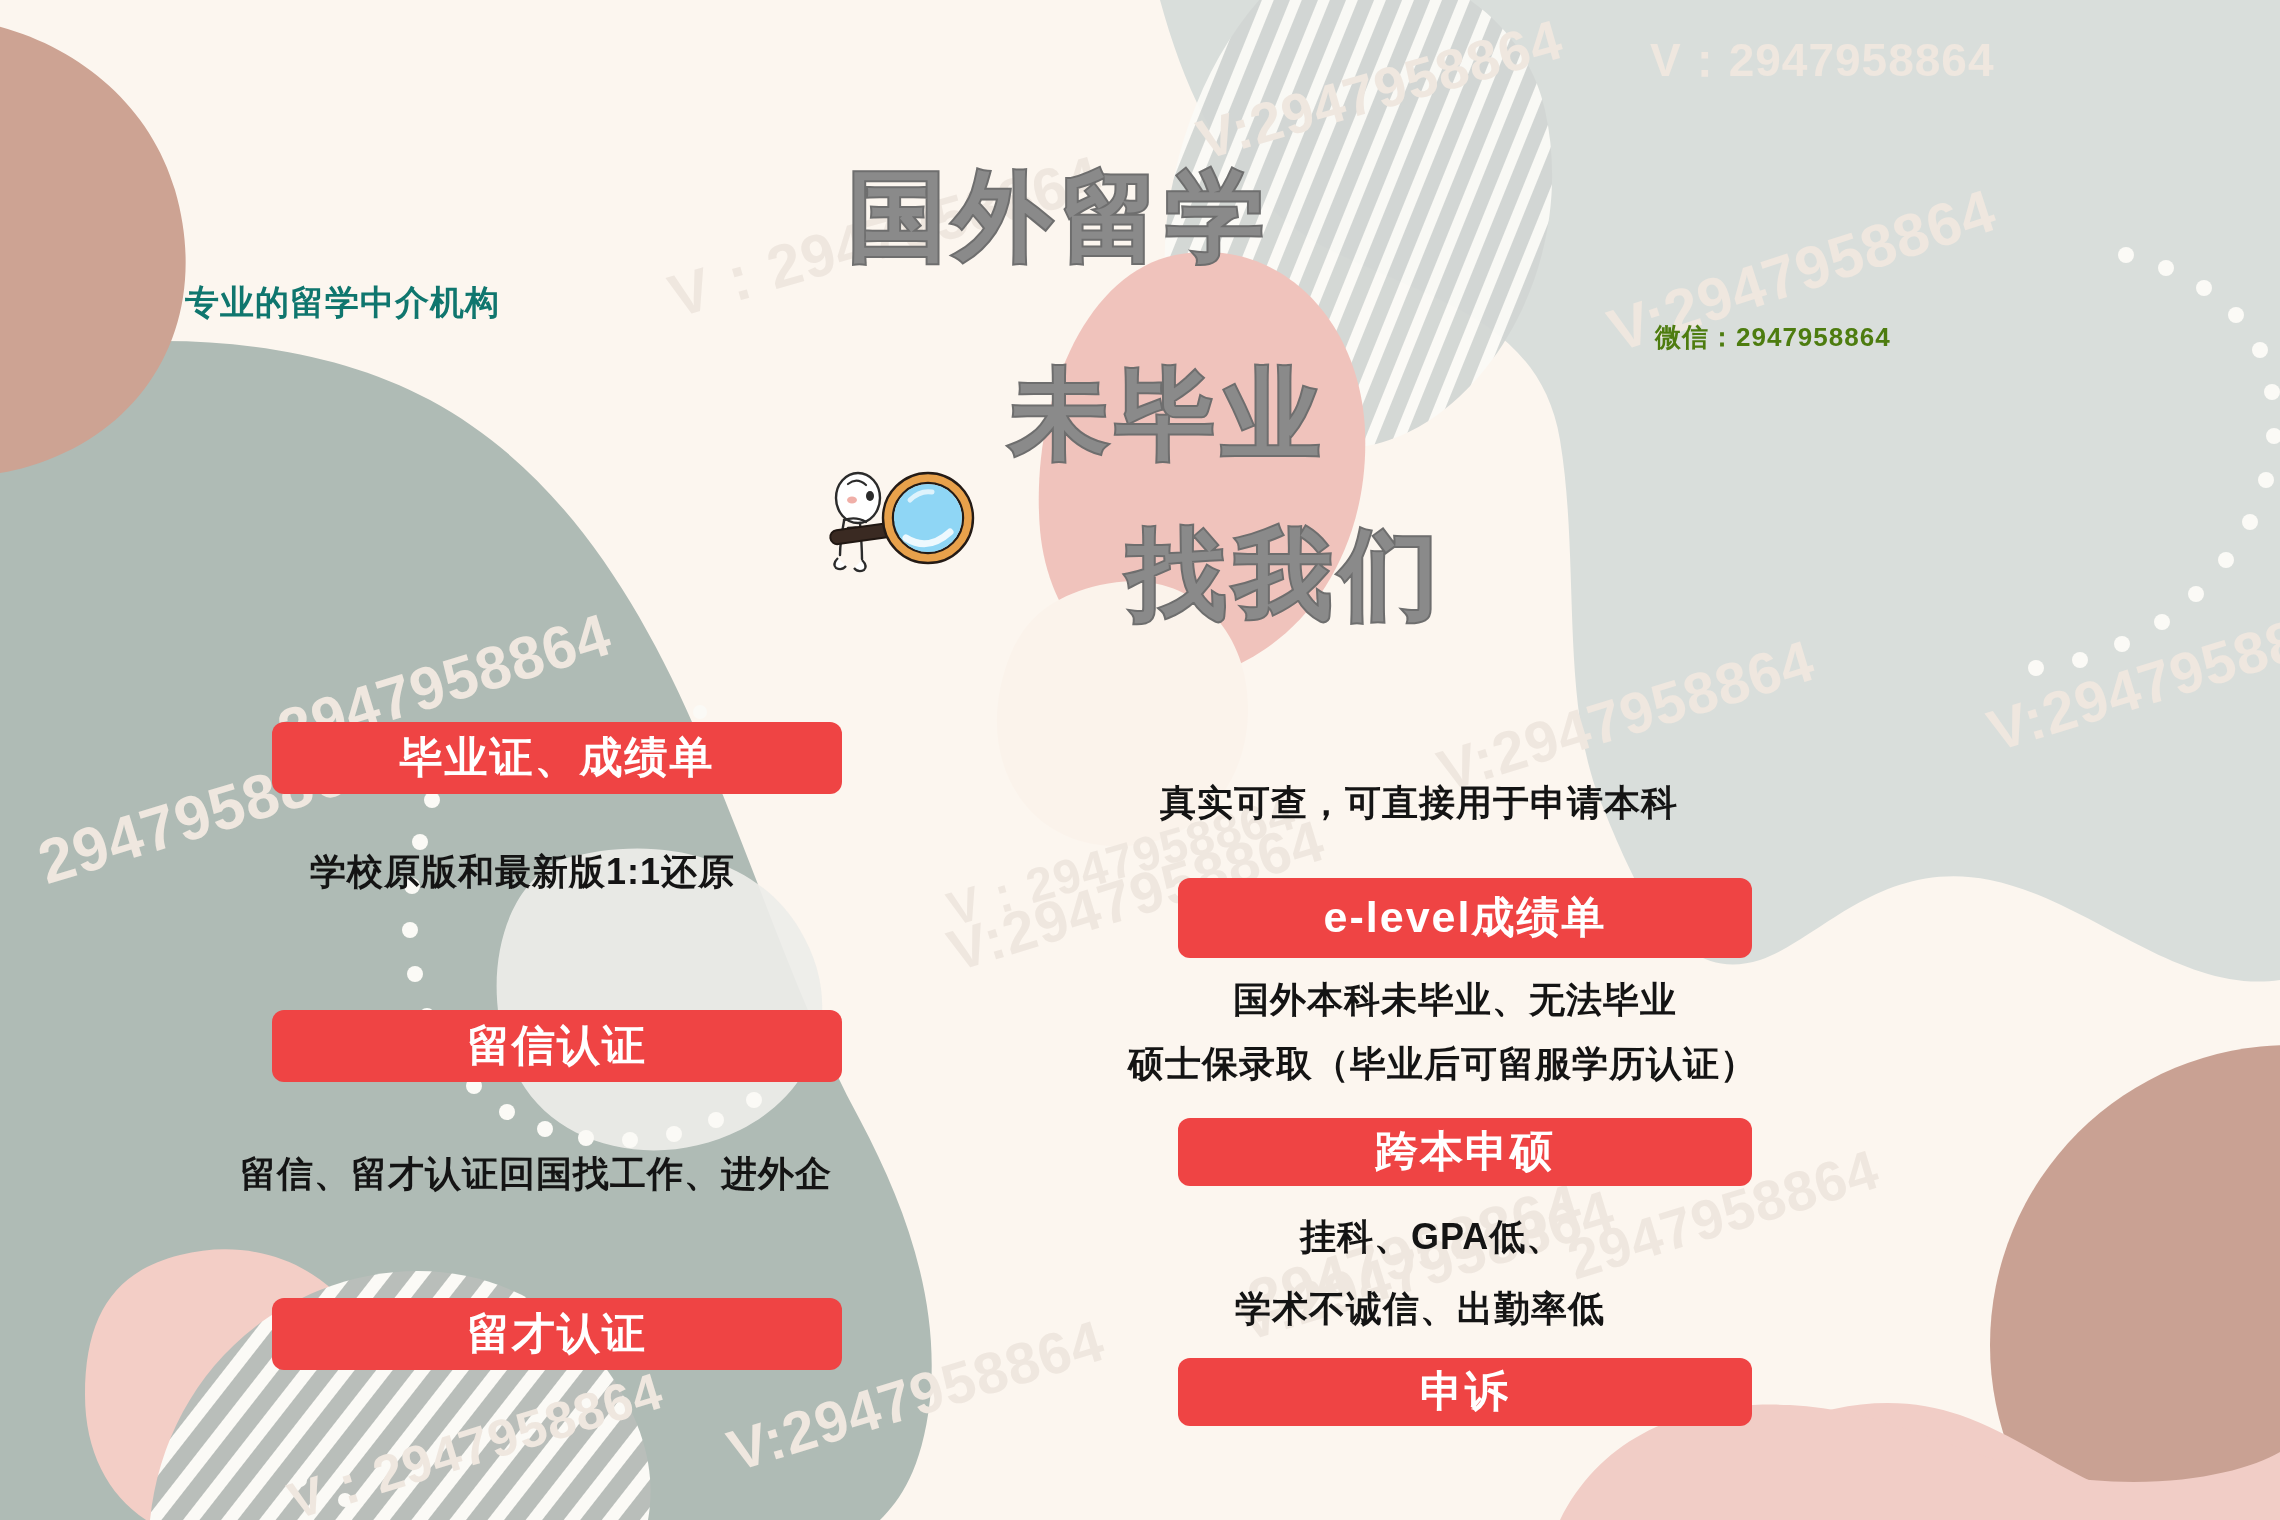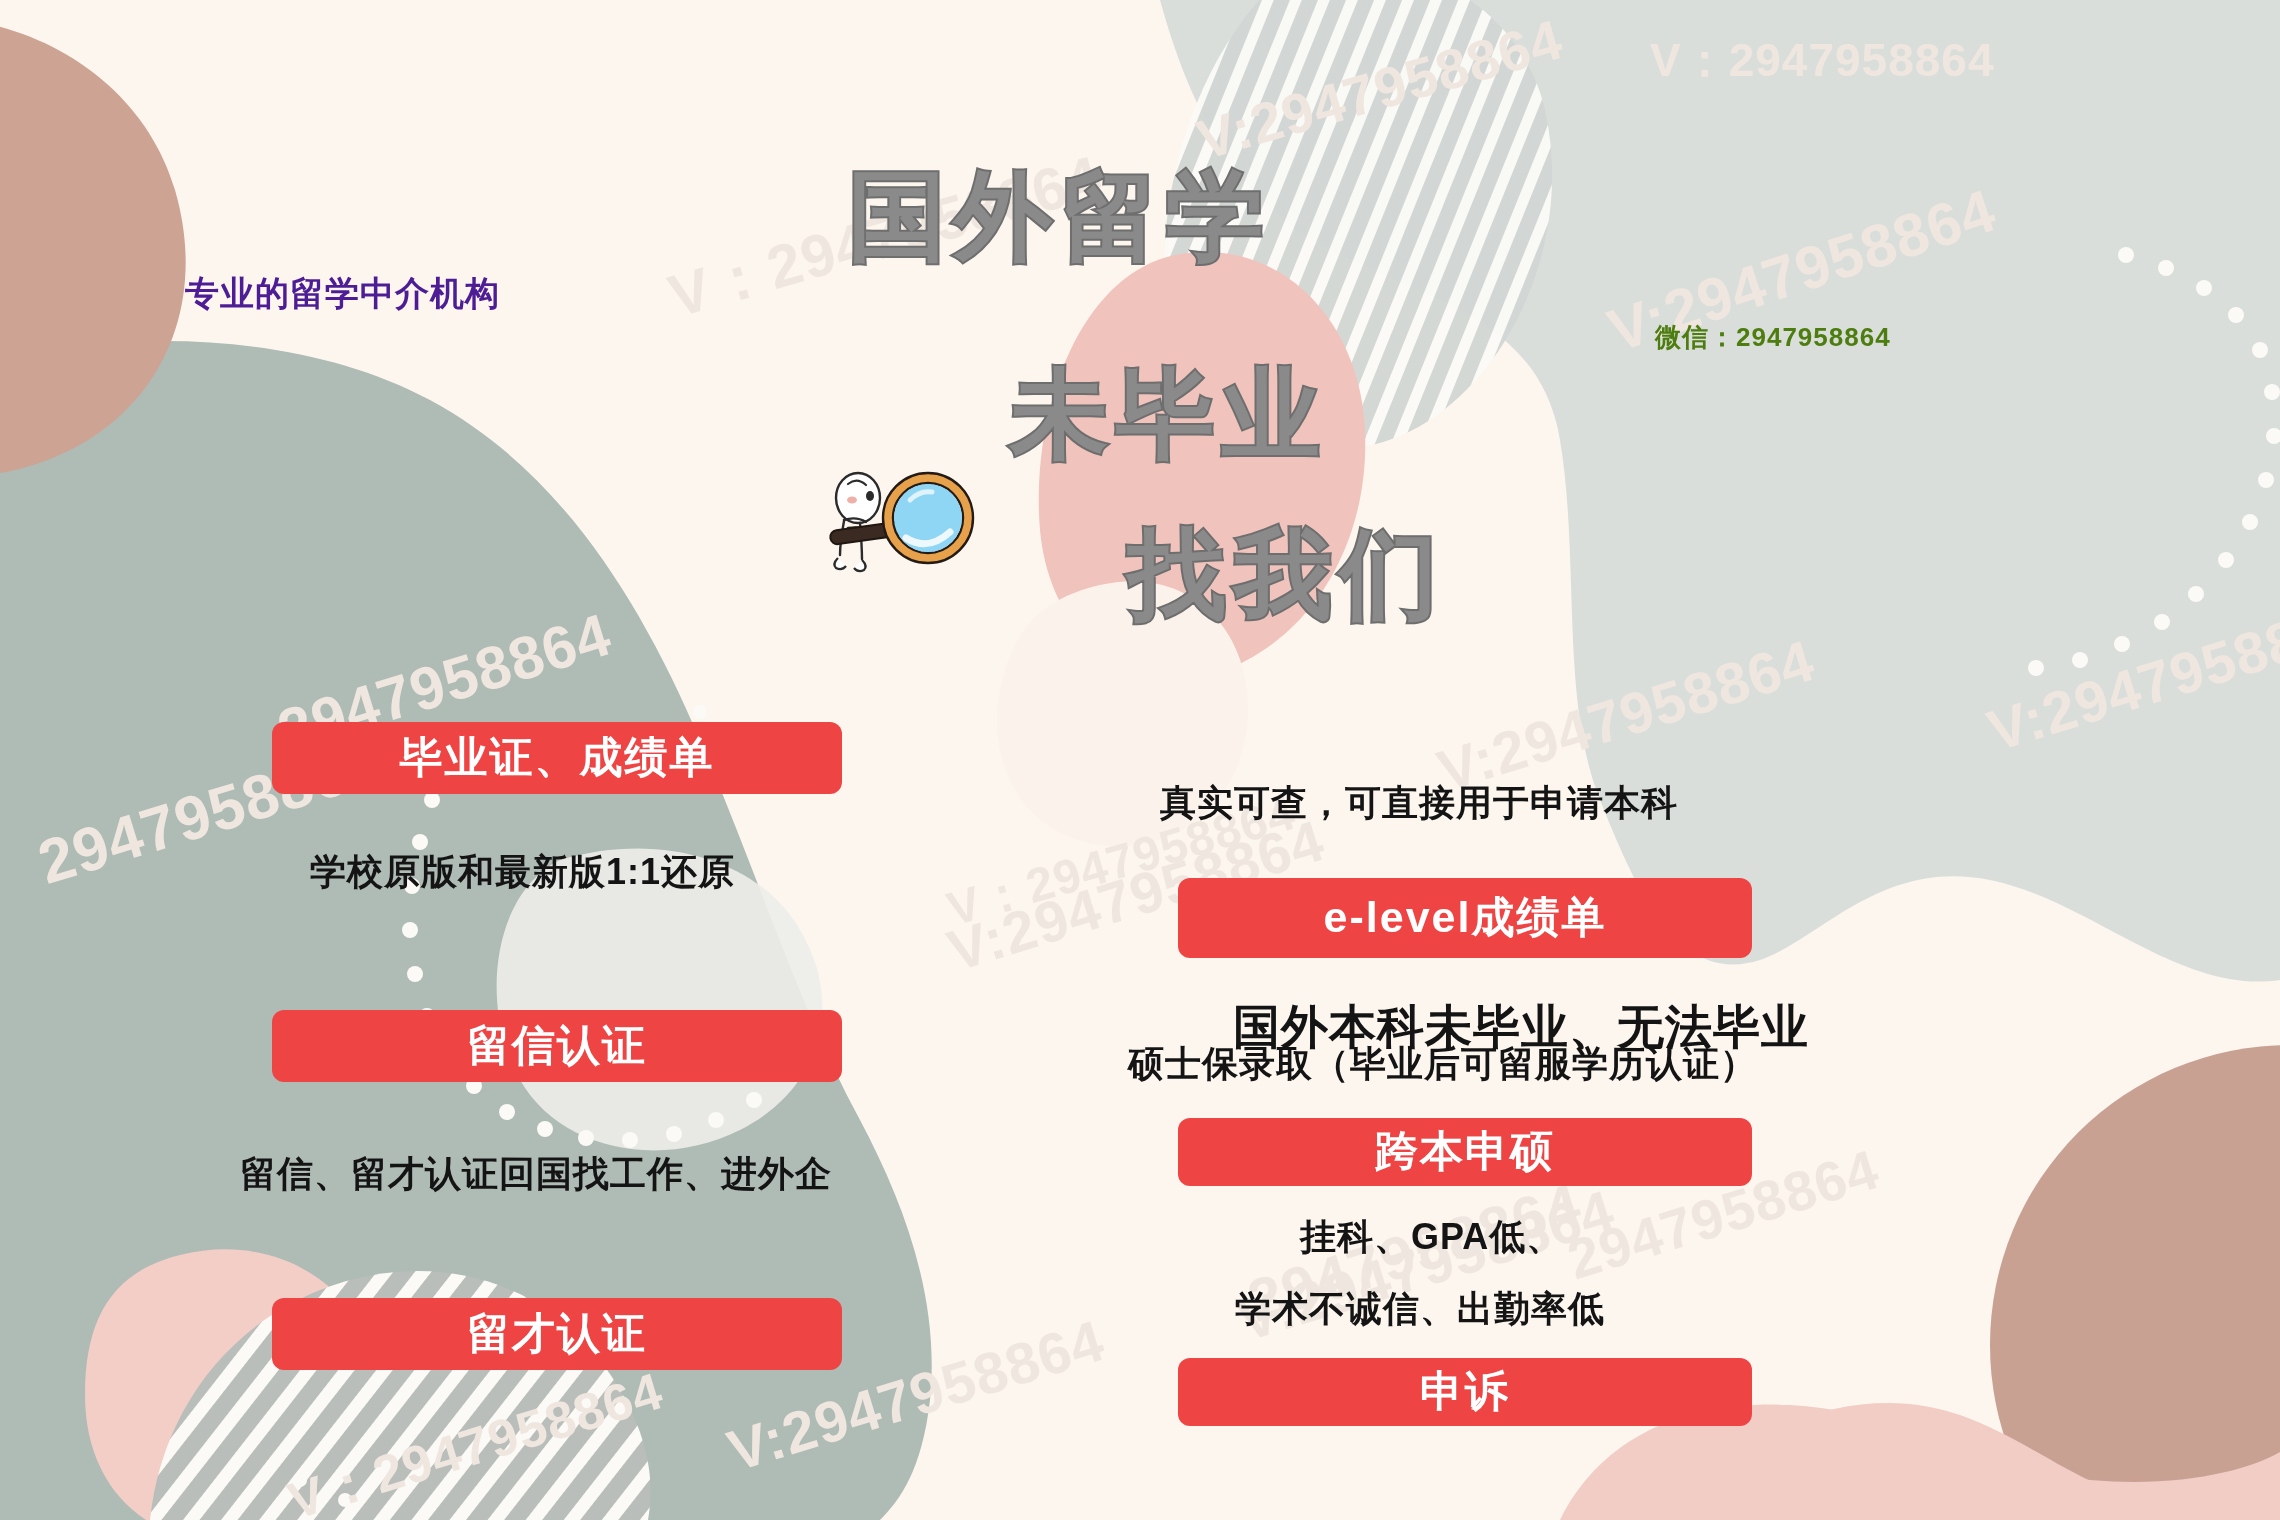--- a/index.html
+++ b/index.html
@@ -22,22 +22,22 @@
     font-weight:bold;
     white-space:nowrap;
     transform-origin:left top;
     letter-spacing:1px;
   }
 
   
   .content{position:absolute;inset:0;}
 
   .tagline{
-    position:absolute;left:185px;top:271px;
-    font-size:34px;font-weight:bold;color:#4c1d95;
+    position:absolute;left:185px;top:280px;
+    font-size:34px;font-weight:bold;color:#0f766e;
     letter-spacing:1px;
   }
   .wechat{
     position:absolute;left:1655px;top:320px;
     font-size:26px;font-weight:bold;color:#4d7c0f;
     letter-spacing:1px;
   }
 
   .title-block{position:absolute;left:0;top:0;width:1820px;height:660px;}
   .title-line{
@@ -76,21 +76,21 @@
   
   #badge-diploma{left:272px;top:722px;width:570px;height:72px;font-size:43px;}
   #sub-diploma{left:310px;top:848px;font-size:36px;}
   #badge-liuxin{left:272px;top:1010px;width:570px;height:72px;font-size:43px;}
   #sub-liuxin{left:240px;top:1150px;font-size:36px;}
   #badge-liucai{left:272px;top:1298px;width:570px;height:72px;font-size:43px;font-family:Liberation Serif, serif;}
 
   
   #sub-verify{left:1160px;top:779px;font-size:36px;}
   #badge-elevel{left:1178px;top:878px;width:574px;height:80px;font-size:43px;}
-  #sub-ug1{left:1233px;top:996px;font-size:47px;}
+  #sub-ug1{left:1233px;top:976px;font-size:36px;}
   #sub-ug2{left:1128px;top:1040px;font-size:36px;}
   #badge-kuaben{left:1178px;top:1118px;width:574px;height:68px;font-size:43px;font-family:Liberation Mono, monospace;}
   #sub-gpa1{left:1300px;top:1213px;font-size:36px;}
   #sub-gpa2{left:1235px;top:1285px;font-size:36px;}
   #badge-shensu{left:1178px;top:1358px;width:574px;height:68px;font-size:43px;}
 </style>
 </head>
 <body>
 
 <div id="poster">

